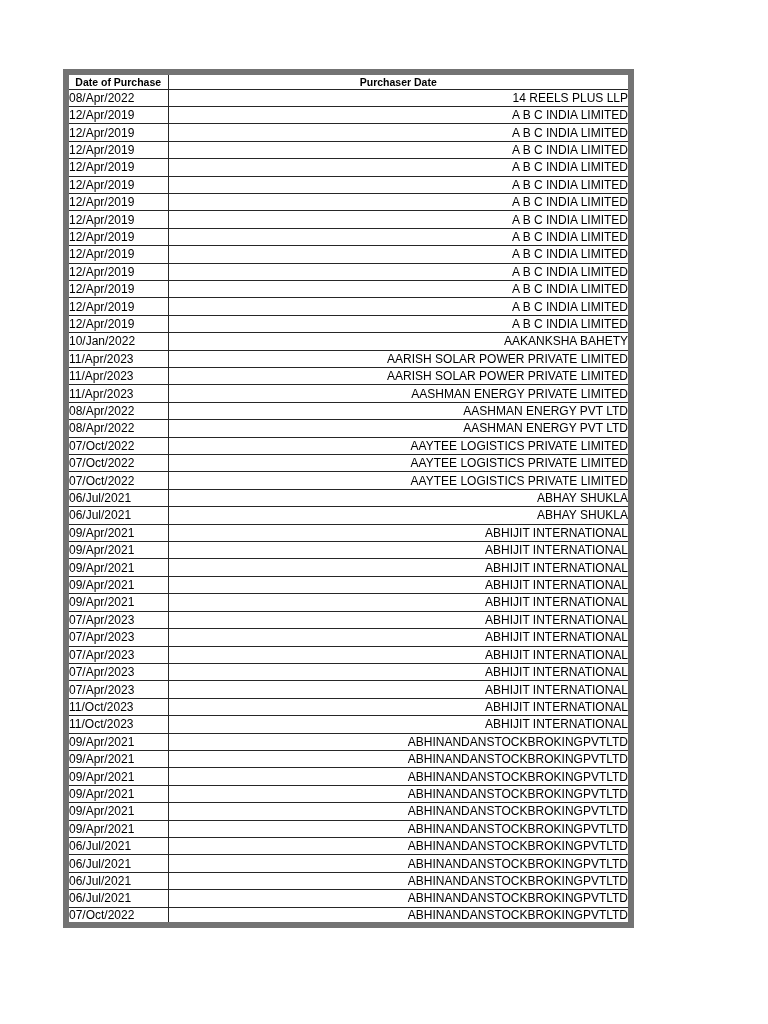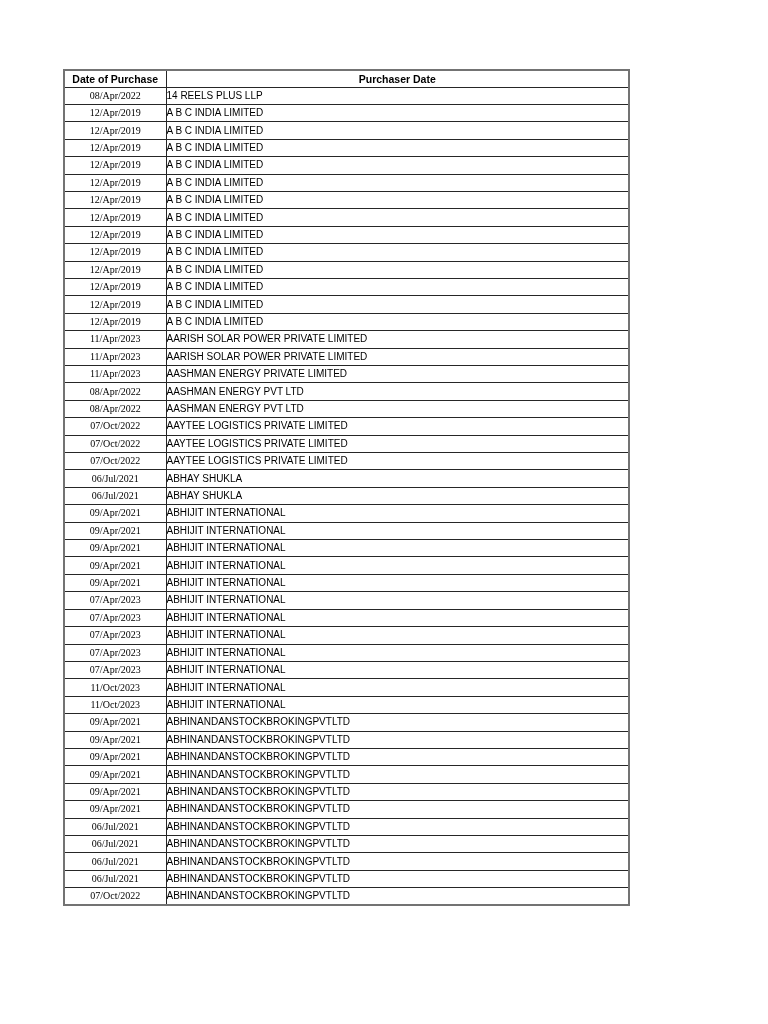--- a/index.html
+++ b/index.html
@@ -22,49 +22,48 @@
     height: 1024px;
     background: #ffffff;
   }
   table.purchase-table {
     position: absolute;
     left: 63px;
     top: 69px;
     width: 565px;
     border-collapse: collapse;
     table-layout: fixed;
-    border: 2px solid #737373;
+    border: 6px solid #737373;
   }
   table.purchase-table col.c-date { width: 102px; }
   table.purchase-table col.c-name { width: 463px; }
   table.purchase-table th,
   table.purchase-table td {
     border: 1px solid #262626;
     overflow: hidden;
     white-space: nowrap;
     padding: 0;
     line-height: 1;
   }
   table.purchase-table thead tr { height: 17px; }
   table.purchase-table tbody tr { height: 17.42px; }
   th.h-cell {
     font-size: 10.5px;
     font-weight: bold;
     text-align: center;
     vertical-align: middle;
   }
   td.date-cell {
-    font-size: 10px;
-    text-align: center;
+    font-size: 12px;
+    text-align: left;
     vertical-align: middle;
-    font-family: Liberation Serif, serif;
   }
   td.name-cell {
-    font-size: 10px;
-    text-align: left;
+    font-size: 12px;
+    text-align: right;
     vertical-align: middle;
     padding-left: 3px;
   }
 </style>
 </head>
 <body>
 
 <div class="page">
   <table class="purchase-table">
     <colgroup>
@@ -128,20 +127,24 @@
         </tr>
         <tr>
           <td class="date-cell">12/Apr/2019</td>
           <td class="name-cell">A B C INDIA LIMITED</td>
         </tr>
         <tr>
           <td class="date-cell">12/Apr/2019</td>
           <td class="name-cell">A B C INDIA LIMITED</td>
         </tr>
         <tr>
+          <td class="date-cell">10/Jan/2022</td>
+          <td class="name-cell">AAKANKSHA BAHETY</td>
+        </tr>
+        <tr>
           <td class="date-cell">11/Apr/2023</td>
           <td class="name-cell">AARISH SOLAR POWER PRIVATE LIMITED</td>
         </tr>
         <tr>
           <td class="date-cell">11/Apr/2023</td>
           <td class="name-cell">AARISH SOLAR POWER PRIVATE LIMITED</td>
         </tr>
         <tr>
           <td class="date-cell">11/Apr/2023</td>
           <td class="name-cell">AASHMAN ENERGY PRIVATE LIMITED</td>

